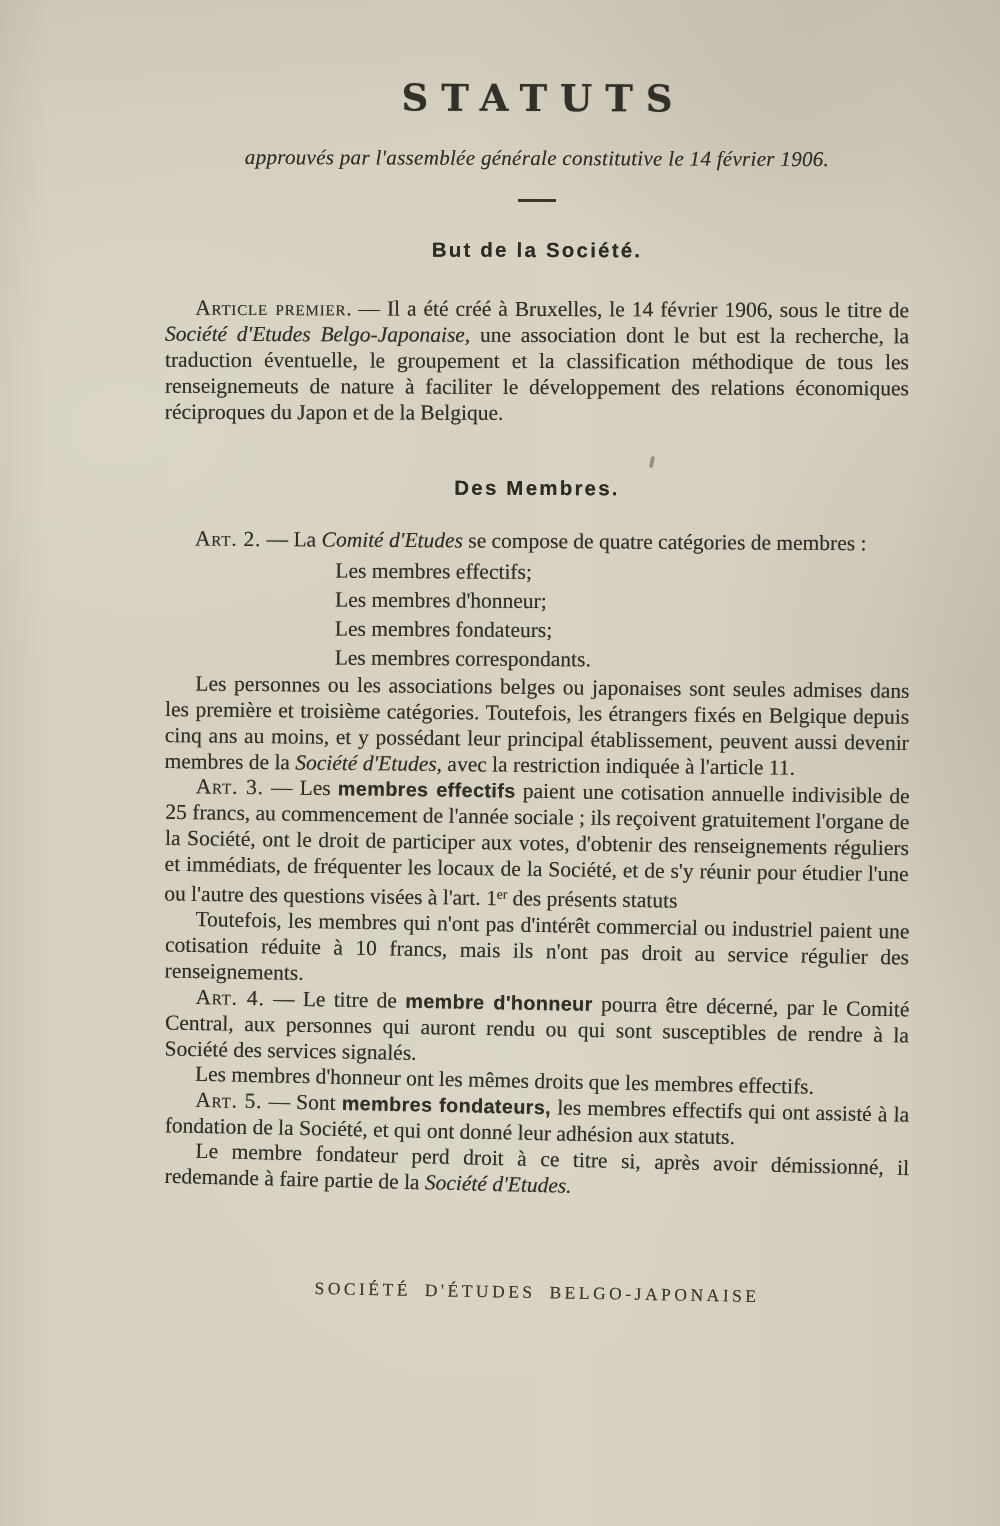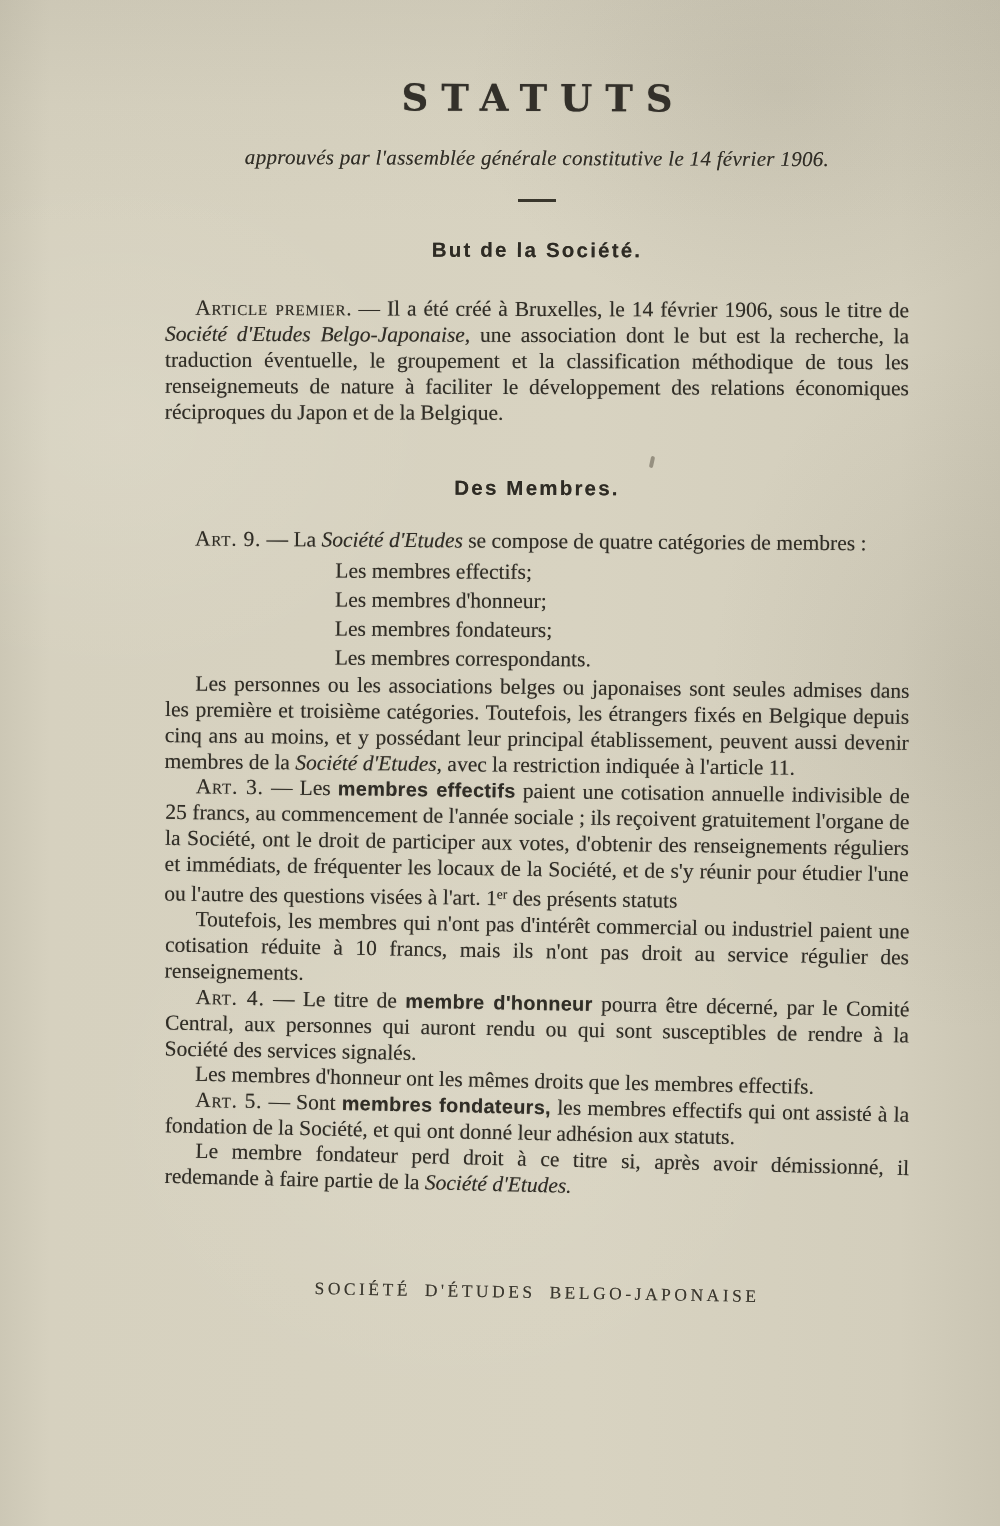--- a/index.html
+++ b/index.html
@@ -85,21 +85,21 @@
     <p class="subtitle tilt-02">approuvés par l'assemblée générale constitutive le 14 février 1906.</p>
 
     <div class="divider tilt-02"></div>
 
     <h2 class="heading tilt-02">But de la Société.</h2>
 
     <p class="para mt-art1 tilt-02"><span class="seg-sc">Article premier</span><span>. — Il a été créé à Bruxelles, le 14 février 1906, sous le titre de </span><span class="seg-i">Société d'Etudes Belgo-Japonaise,</span><span> une association dont le but est la recherche, la traduction éventuelle, le groupement et la classification méthodique de tous les renseignemeuts de nature à faciliter le développement des relations économiques réciproques du Japon et de la Belgique.</span></p>
 
     <h2 class="heading mt-sec tilt-02">Des Membres.</h2>
 
-    <p class="para mt-h2p tilt-04"><span class="seg-sc">Art. 9.</span><span> — La </span><span class="seg-i">Société d'Etudes</span><span> se compose de quatre catégories de membres :</span></p>
+    <p class="para mt-h2p tilt-04"><span class="seg-sc">Art. 2.</span><span> — La </span><span class="seg-i">Comité d'Etudes</span><span> se compose de quatre catégories de membres :</span></p>
 
     <div class="member-list tilt-04">
       <div class="member-item">Les membres effectifs;</div>
       <div class="member-item">Les membres d'honneur;</div>
       <div class="member-item">Les membres fondateurs;</div>
       <div class="member-item">Les membres correspondants.</div>
     </div>
 
     <p class="para tilt-06"><span>Les personnes ou les associations belges ou japonaises sont seules admises dans les première et troisième catégories. Toutefois, les étrangers fixés en Belgique depuis cinq ans au moins, et y possédant leur principal établissement, peuvent aussi devenir membres de la </span><span class="seg-i">Société d'Etudes,</span><span> avec la restriction indiquée à l'article 11.</span></p>
 

